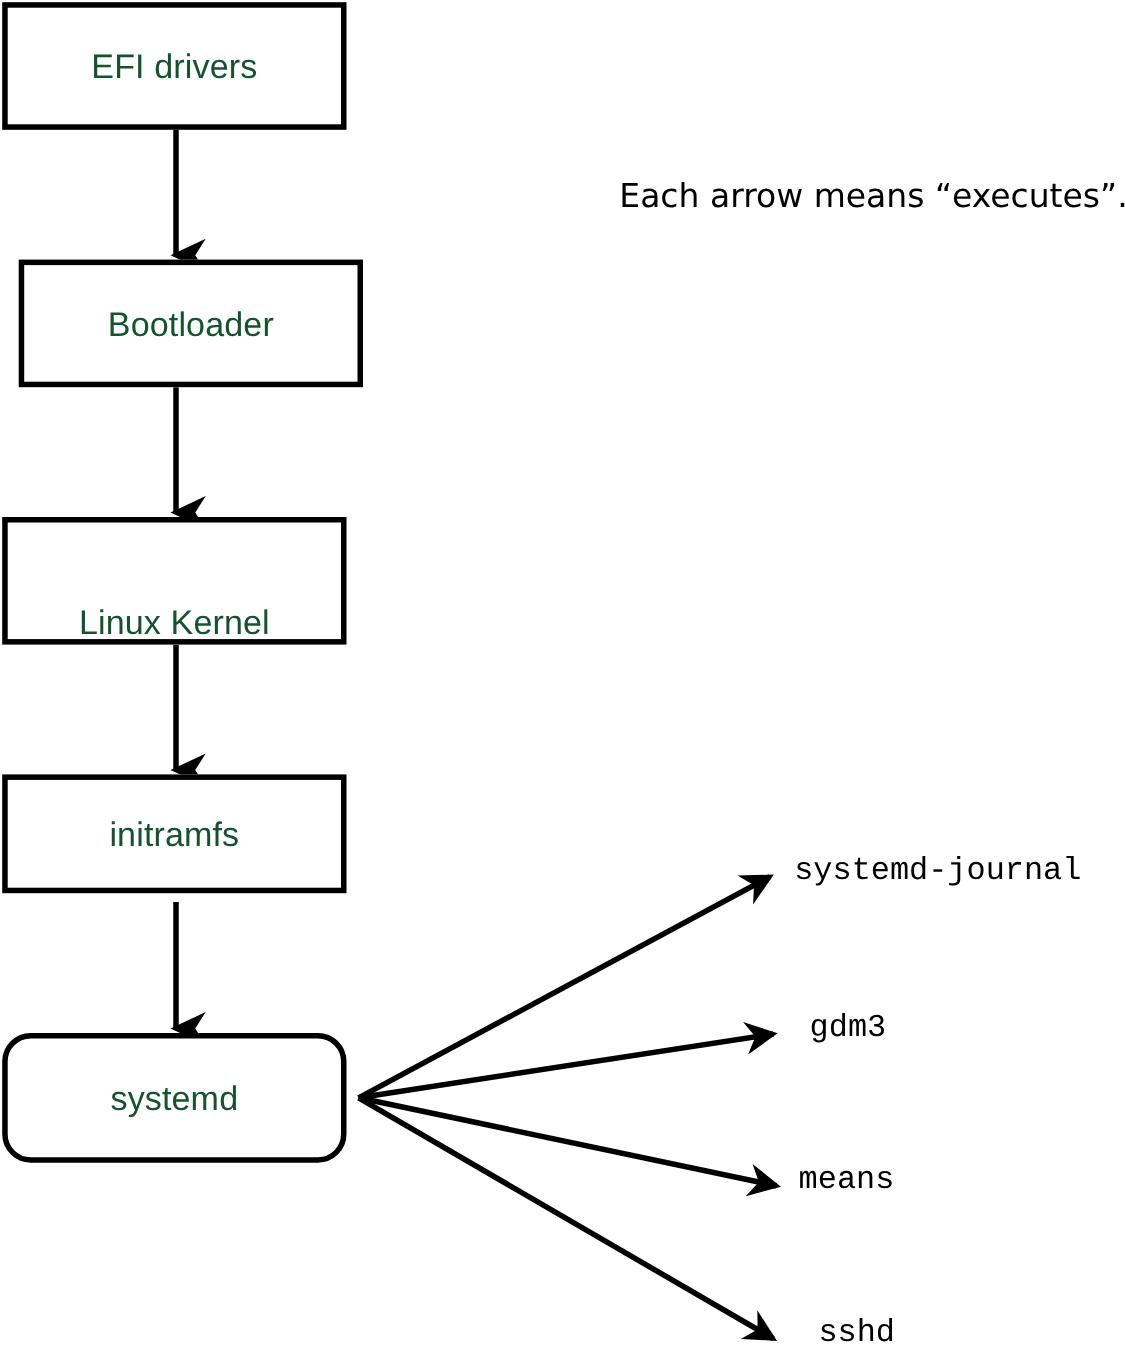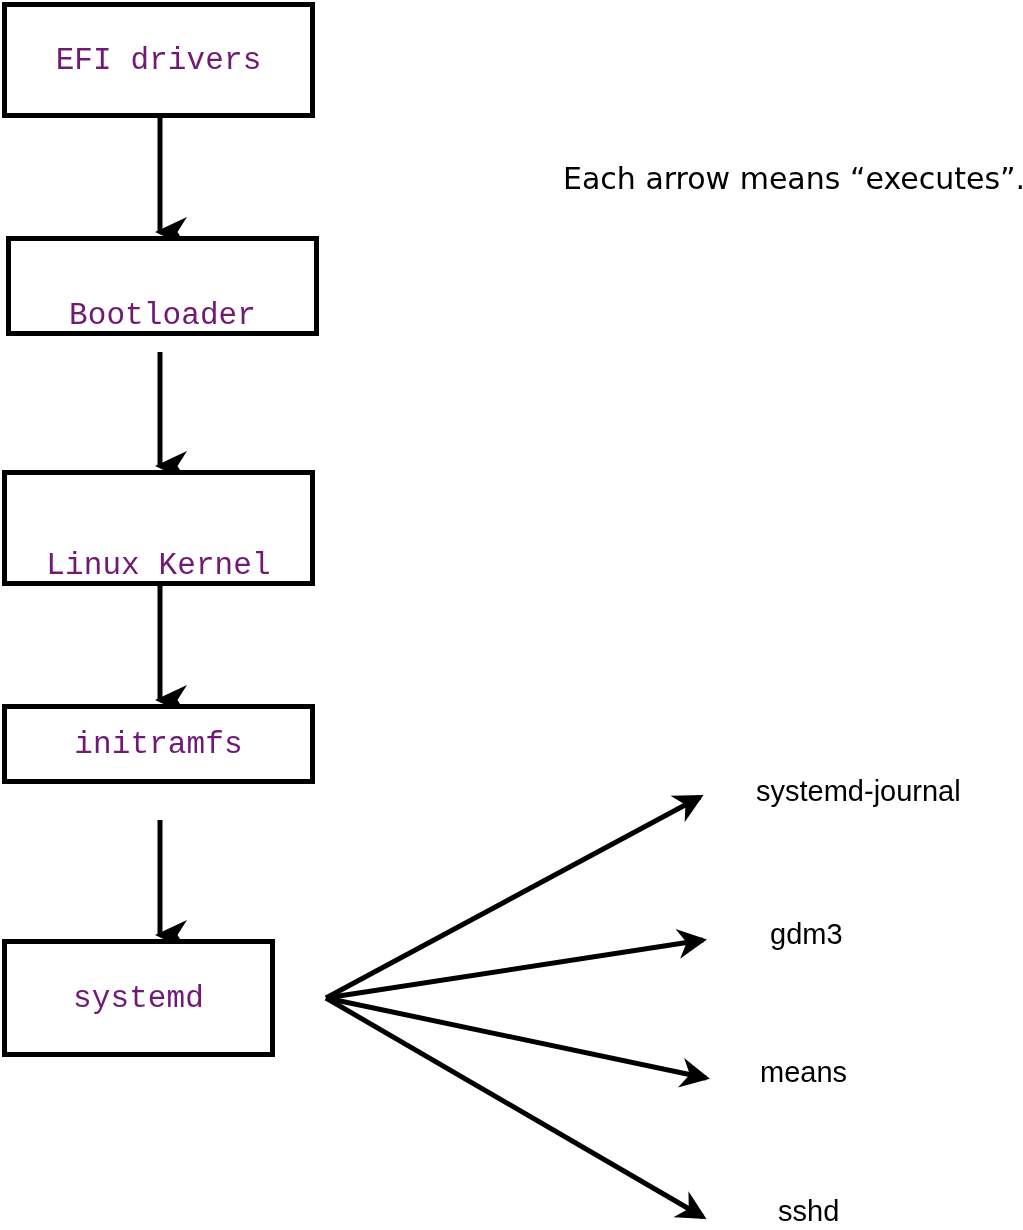--- a/index.html
+++ b/index.html
@@ -28,35 +28,34 @@
   .stage-box {
     position: absolute;
     box-sizing: border-box;
     background: #ffffff;
     border: 5px solid #000000;
     display: flex;
     align-items: center;
     justify-content: center;
   }
   .stage-label {
-    font-family: Liberation Mono, monospace;
+    font-family: Liberation Sans, sans-serif;
     font-size: 31px;
-    color: #701a75;
+    color: #14532d;
     line-height: 1;
     letter-spacing: 0.1px;
     white-space: nowrap;
   }
   .service-label {
     position: absolute;
-    font-family: Liberation Sans, sans-serif;
+    font-family: Liberation Mono, monospace;
     font-size: 29px;
     color: #000000;
     line-height: 1;
     white-space: nowrap;
-    margin-left: 34px;
   }
   .legend-note {
     position: absolute;
     font-family: "DejaVu Sans", sans-serif;
     font-size: 30px;
     color: #000000;
     line-height: 1;
     white-space: nowrap;
   }
 </style>
@@ -85,30 +84,30 @@
         <line x1="326" y1="998" x2="703" y2="940" stroke="#000000" stroke-width="5" marker-end="url(#arrowfan)"></line>
         <line x1="326" y1="998" x2="706" y2="1078" stroke="#000000" stroke-width="5" marker-end="url(#arrowfan)"></line>
         <line x1="326" y1="998" x2="703" y2="1217" stroke="#000000" stroke-width="5" marker-end="url(#arrowfan)"></line>
       </g>
   </svg>
 
   <div id="box-layer">
       <div class="stage-box" style="left: 2px; top: 2px; width: 313px; height: 116px;">
         <span class="stage-label">EFI drivers</span>
       </div>
-      <div class="stage-box" style="left: 6px; top: 236px; width: 313px; height: 100px; align-items: flex-end;">
+      <div class="stage-box" style="left: 17px; top: 236px; width: 313px; height: 116px;">
         <span class="stage-label">Bootloader</span>
       </div>
       <div class="stage-box" style="left: 2px; top: 470px; width: 313px; height: 116px; align-items: flex-end;">
         <span class="stage-label">Linux Kernel</span>
       </div>
-      <div class="stage-box" style="left: 2px; top: 704px; width: 313px; height: 80px;">
+      <div class="stage-box" style="left: 2px; top: 704px; width: 313px; height: 108px;">
         <span class="stage-label">initramfs</span>
       </div>
-      <div class="stage-box" style="left: 2px; top: 939px; width: 273px; height: 118px;">
+      <div class="stage-box" style="left: 2px; top: 939px; width: 313px; height: 118px; border-radius: 26px;">
         <span class="stage-label">systemd</span>
       </div>
     </div>
   <div id="service-layer">
       <div class="service-label" style="left: 722px; top: 777px;">systemd-journal</div>
       <div class="service-label" style="left: 736px; top: 920px; text-align: right;">gdm3</div>
       <div class="service-label" style="left: 726px; top: 1058px;">means</div>
       <div class="service-label" style="left: 744px; top: 1197px;">sshd</div>
     </div>
 

